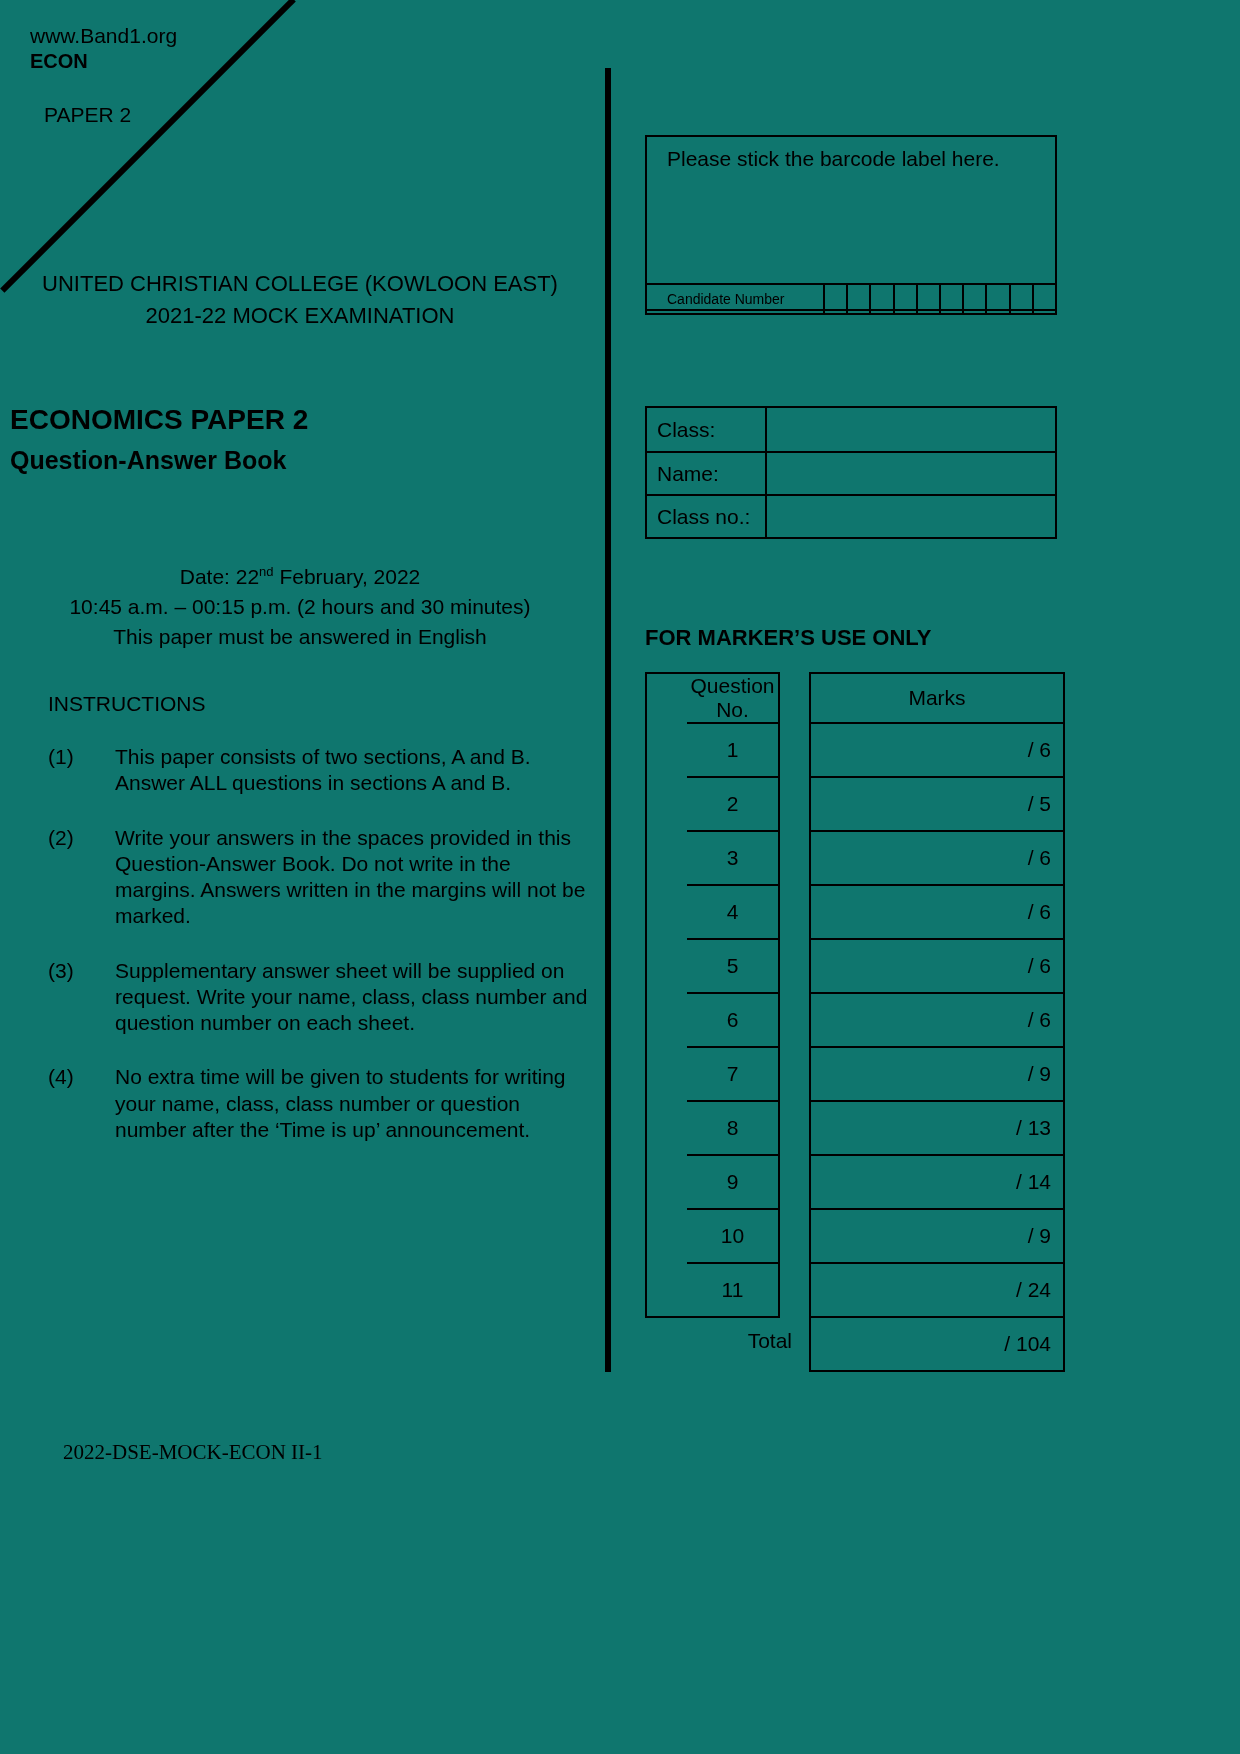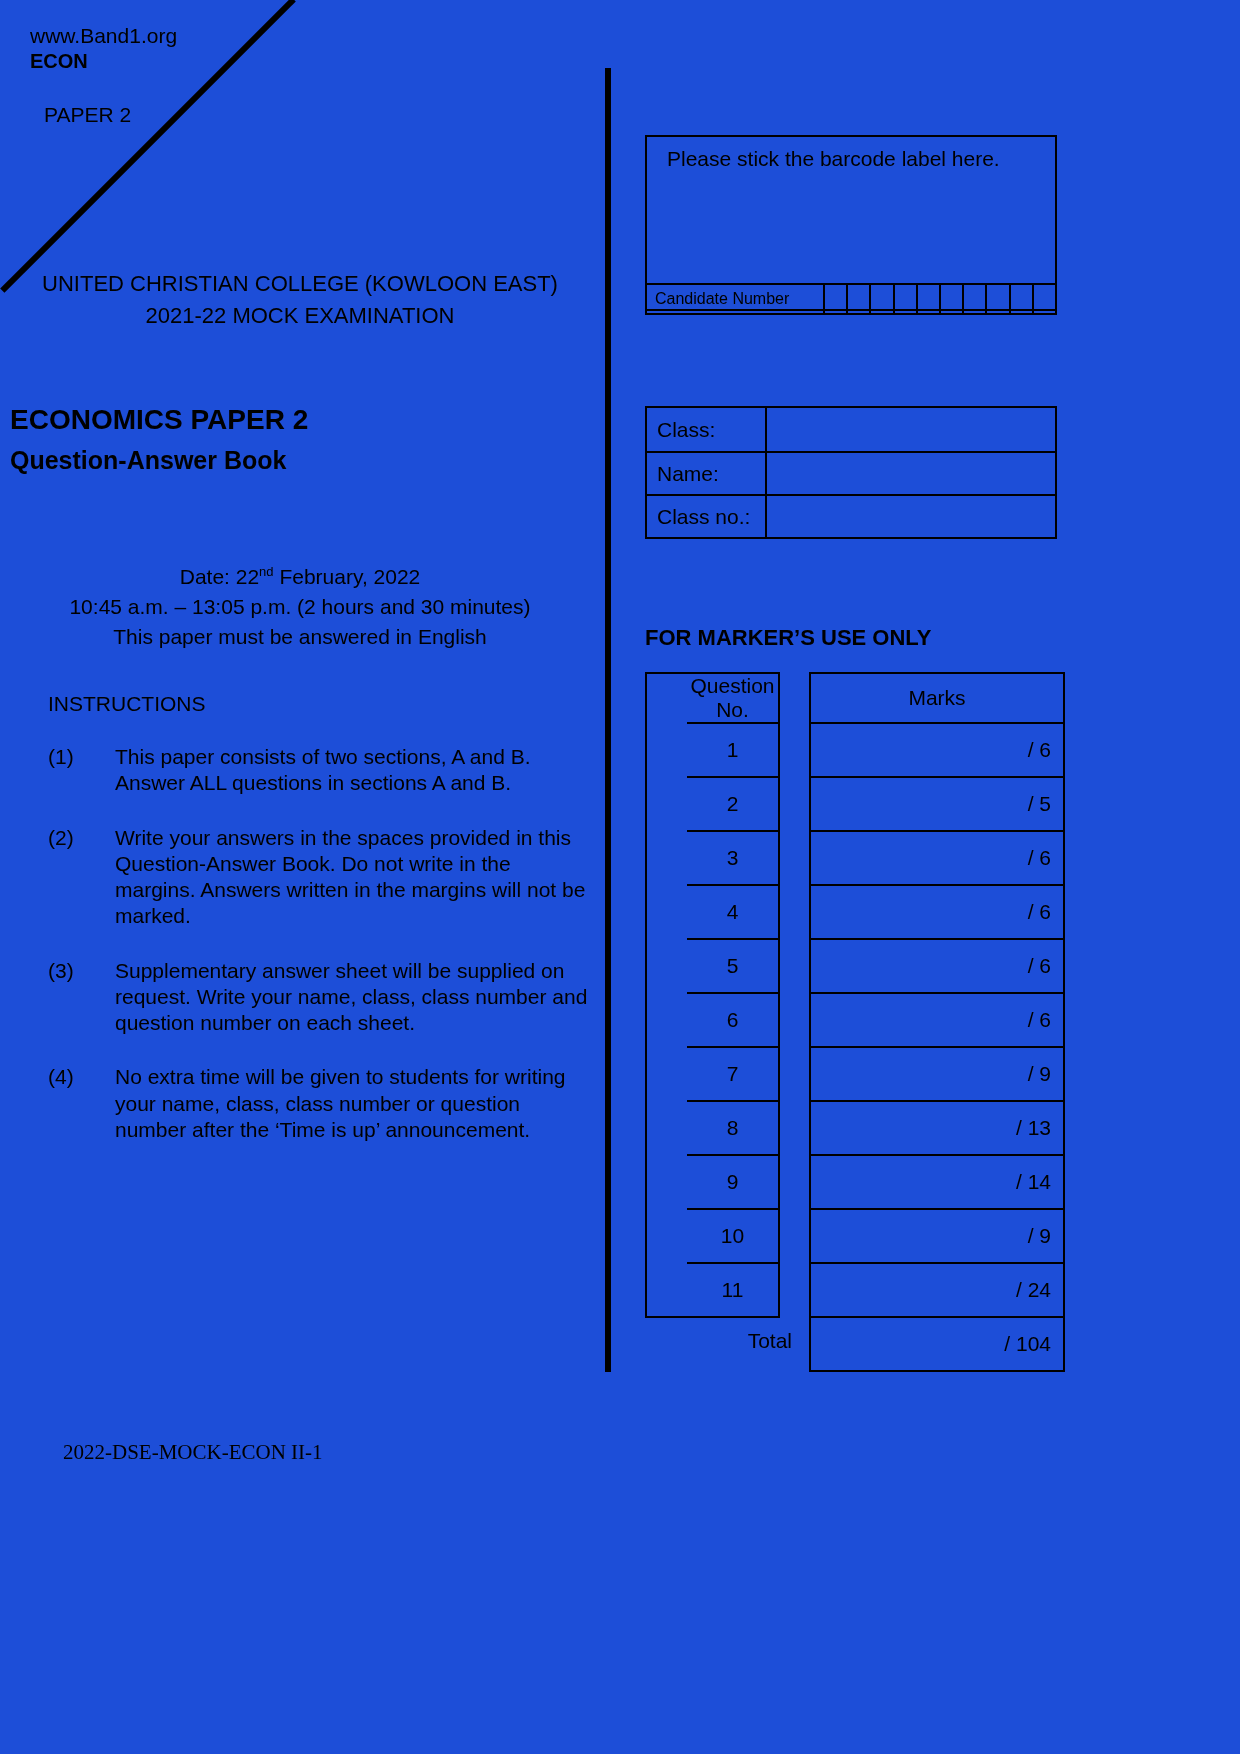--- a/index.html
+++ b/index.html
@@ -1,19 +1,19 @@
 <!DOCTYPE html>
 <html><head>
 <meta charset="utf-8">
 <style>
   * { margin:0; padding:0; box-sizing:border-box; }
   html,body { background:#ffffff; }
   body { font-family:"Liberation Sans", sans-serif; color:#000; }
   .page {
-    position:relative; width:1240px; height:1754px; background:#1d4ed8;
+    position:relative; width:1240px; height:1754px; background:#0f766e;
     margin:0 auto; overflow:hidden;
   }
 
   
   .diagonal {
     position:absolute; left:-58px; top:142px; width:412px; height:6px;
     background:#000; transform:rotate(-45deg);
   }
 
   
@@ -50,22 +50,22 @@
             font-family:"Liberation Serif", serif; font-size:21px; }
 
   
   .rightcol { position:absolute; left:645px; top:0; width:412px; }
 
   .barcode-box { position:absolute; left:0; top:95px; width:412px; height:176px;
                  border:2px solid #000; padding:10px 20px; font-size:21px;margin-top:40px; }
 
   .cand-row { position:absolute; left:0; top:283px; width:412px; height:32px;
               border:2px solid #000; display:flex; }
-  .cand-label { flex:0 0 176px; display:flex; align-items:center; padding-left:8px;
-                font-size:16px; }
+  .cand-label { flex:0 0 176px; display:flex; align-items:center; padding-left:20px;
+                font-size:14px; }
   .cand-cell { flex:1; border-left:2px solid #000; }
 
   .student-table { position:absolute; left:0; top:406px; width:412px;
                    border:2px solid #000; }
   .stu-row { display:flex; height:43px; }
   .stu-row + .stu-row { border-top:2px solid #000; }
   .stu-label { flex:0 0 120px; border-right:2px solid #000; display:flex;
                align-items:center; padding-left:10px; font-size:21px; }
   .stu-value { flex:1; }
 
@@ -103,21 +103,21 @@
     <div>2021-22 MOCK EXAMINATION</div>
   </div>
 
   <div class="titleblock">
     <div class="t1">ECONOMICS PAPER 2</div>
     <div class="t2">Question-Answer Book</div>
   </div>
 
   <div class="examinfo">
     <div><span>Date: 22</span><sup>nd</sup><span> February, 2022</span></div>
-    <div>10:45 a.m. – 13:05 p.m. (2 hours and 30 minutes)</div>
+    <div>10:45 a.m. – 00:15 p.m. (2 hours and 30 minutes)</div>
     <div>This paper must be answered in English</div>
   </div>
 
   <div class="instructions">
     <div class="ih">INSTRUCTIONS</div>
 
     <div class="instr-item">
       <div class="num">(1)</div>
       <div class="txt">This paper consists of two sections, A and B. Answer ALL questions in sections A and B.</div>
     </div>

